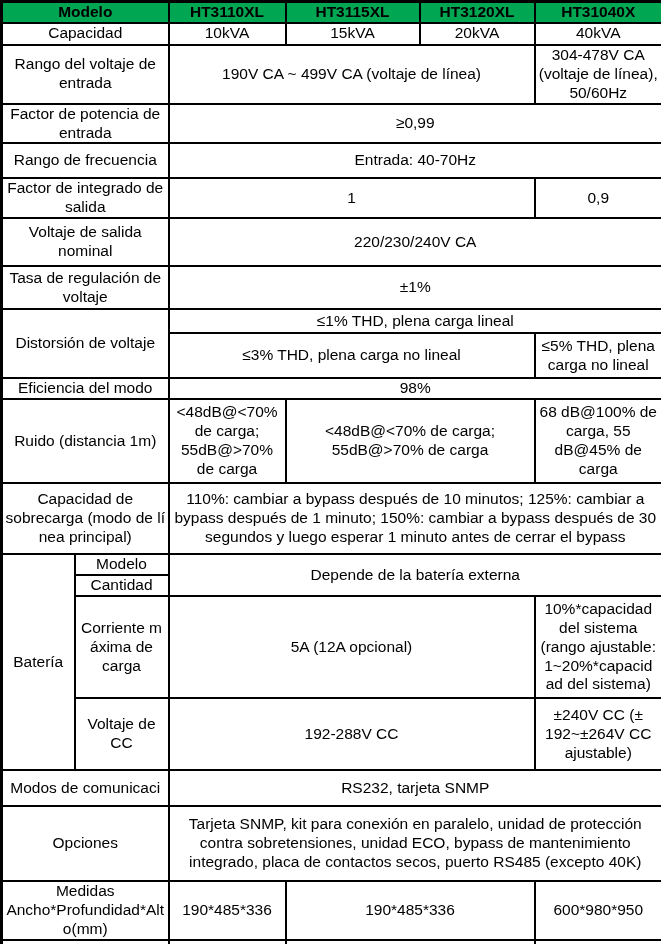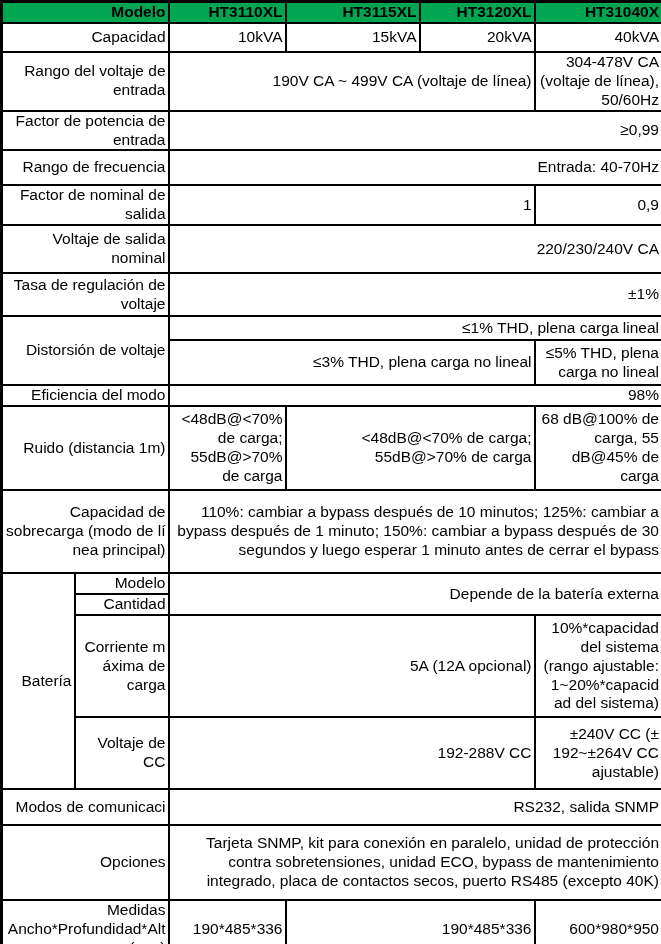--- a/index.html
+++ b/index.html
@@ -11,21 +11,21 @@
   }
   table.spec {
     border-collapse: collapse;
     table-layout: fixed;
     width: 661px;
     border: 3px solid #000000;
     font-size: 15.5px;
   }
   table.spec td {
     border: 2px solid #000000;
-    text-align: right;
+    text-align: center;
     vertical-align: middle;
     padding: 0 2px;
     line-height: 1.22;
     white-space: pre-line;
     overflow-wrap: break-word;
     word-wrap: break-word;
   }
   td.green {
     background: #00A651;
     font-weight: bold;
@@ -48,21 +48,21 @@
 
   <tbody>
       <tr style="height:21px">
     <td class="green thin-b" colspan="2">Modelo</td>
     <td class="green thin-b">HT3110XL</td>
     <td class="green thin-b">HT3115XL</td>
     <td class="green thin-b">HT3120XL</td>
     <td class="green thin-b">HT31040X</td>
   </tr>
 
-  <tr style="height:29px">
+  <tr style="height:22px">
     <td class="thin-t" colspan="2">Capacidad</td>
     <td class="thin-t">10kVA</td>
     <td class="thin-t">15kVA</td>
     <td class="thin-t">20kVA</td>
     <td class="thin-t">40kVA</td>
   </tr>
 
   <tr style="height:46px">
     <td colspan="2">Rango del voltaje de entrada</td>
     <td colspan="3">190V CA ~ 499V CA (voltaje de línea)</td>
@@ -73,21 +73,21 @@
     <td colspan="2">Factor de potencia de entrada</td>
     <td colspan="4">≥0,99</td>
   </tr>
 
   <tr style="height:35px">
     <td colspan="2">Rango de frecuencia</td>
     <td colspan="4">Entrada: 40-70Hz</td>
   </tr>
 
   <tr style="height:39px">
-    <td colspan="2">Factor de nominal de salida</td>
+    <td colspan="2">Factor de integrado de salida</td>
     <td colspan="3">1</td>
     <td>0,9</td>
   </tr>
 
   <tr style="height:48px">
     <td colspan="2">Voltaje de salida nominal</td>
     <td colspan="4">220/230/240V CA</td>
   </tr>
 
   <tr style="height:43px">
@@ -110,21 +110,21 @@
     <td colspan="4">98%</td>
   </tr>
 
   <tr style="height:84px">
     <td colspan="2">Ruido (distancia 1m)</td>
     <td>&lt;48dB@&lt;70% de carga; 55dB@&gt;70% de carga</td>
     <td colspan="2">&lt;48dB@&lt;70% de carga; 55dB@&gt;70% de carga</td>
     <td>68 dB@100% de carga, 55 dB@45% de carga</td>
   </tr>
 
-  <tr style="height:83px">
+  <tr style="height:71px">
     <td colspan="2">Capacidad de
 sobrecarga (modo de lí
 nea principal)</td>
     <td colspan="4">110%: cambiar a bypass después de 10 minutos; 125%: cambiar a bypass después de 1 minuto; 150%: cambiar a bypass después de 30 segundos y luego esperar 1 minuto antes de cerrar el bypass</td>
   </tr>
 
   <tr style="height:21px">
     <td rowspan="4">Batería</td>
     <td class="thin-b">Modelo</td>
     <td colspan="4" rowspan="2">Depende de la batería externa</td>
@@ -150,21 +150,21 @@
     <td>Voltaje de
 CC</td>
     <td colspan="3">192-288V CC</td>
     <td>±240V CC (±
 192~±264V CC
 ajustable)</td>
   </tr>
 
   <tr style="height:36px">
     <td colspan="2">Modos de comunicaci</td>
-    <td colspan="4">RS232, salida SNMP</td>
+    <td colspan="4">RS232, tarjeta SNMP</td>
   </tr>
 
   <tr style="height:75px">
     <td colspan="2">Opciones</td>
     <td colspan="4">Tarjeta SNMP, kit para conexión en paralelo, unidad de protección contra sobretensiones, unidad ECO, bypass de mantenimiento integrado, placa de contactos secos, puerto RS485 (excepto 40K)</td>
   </tr>
 
   <tr style="height:45px">
     <td colspan="2">Medidas
 Ancho*Profundidad*Alt

